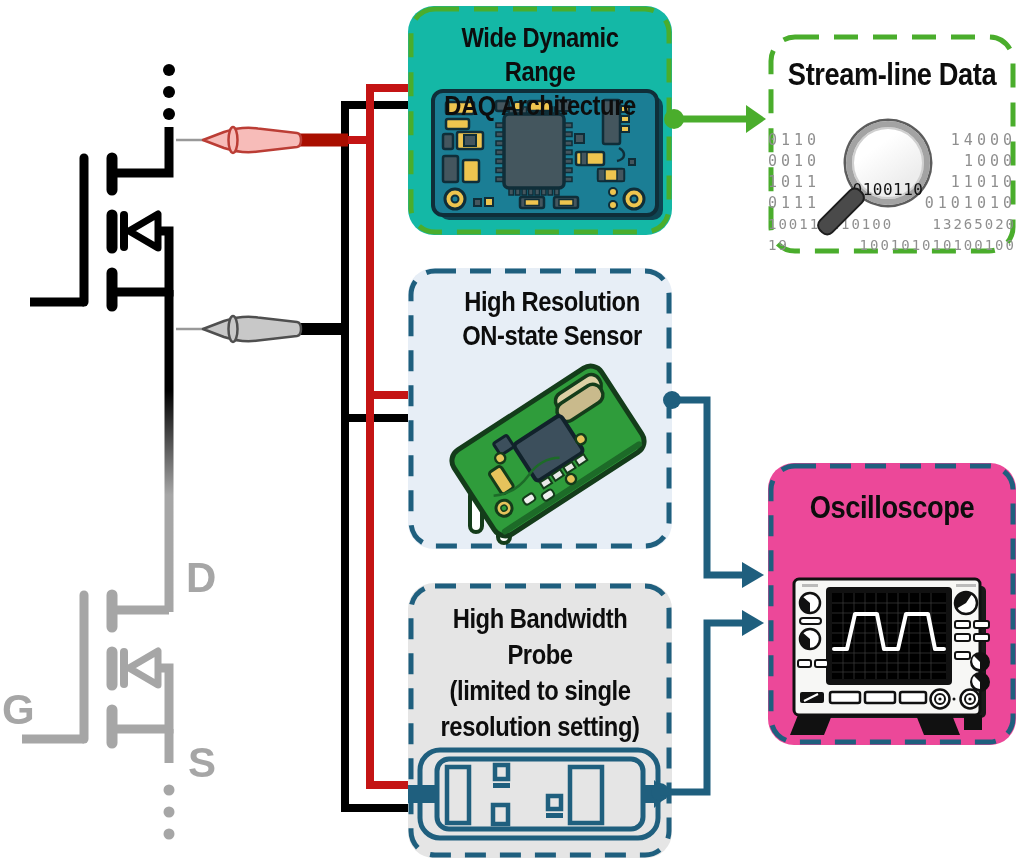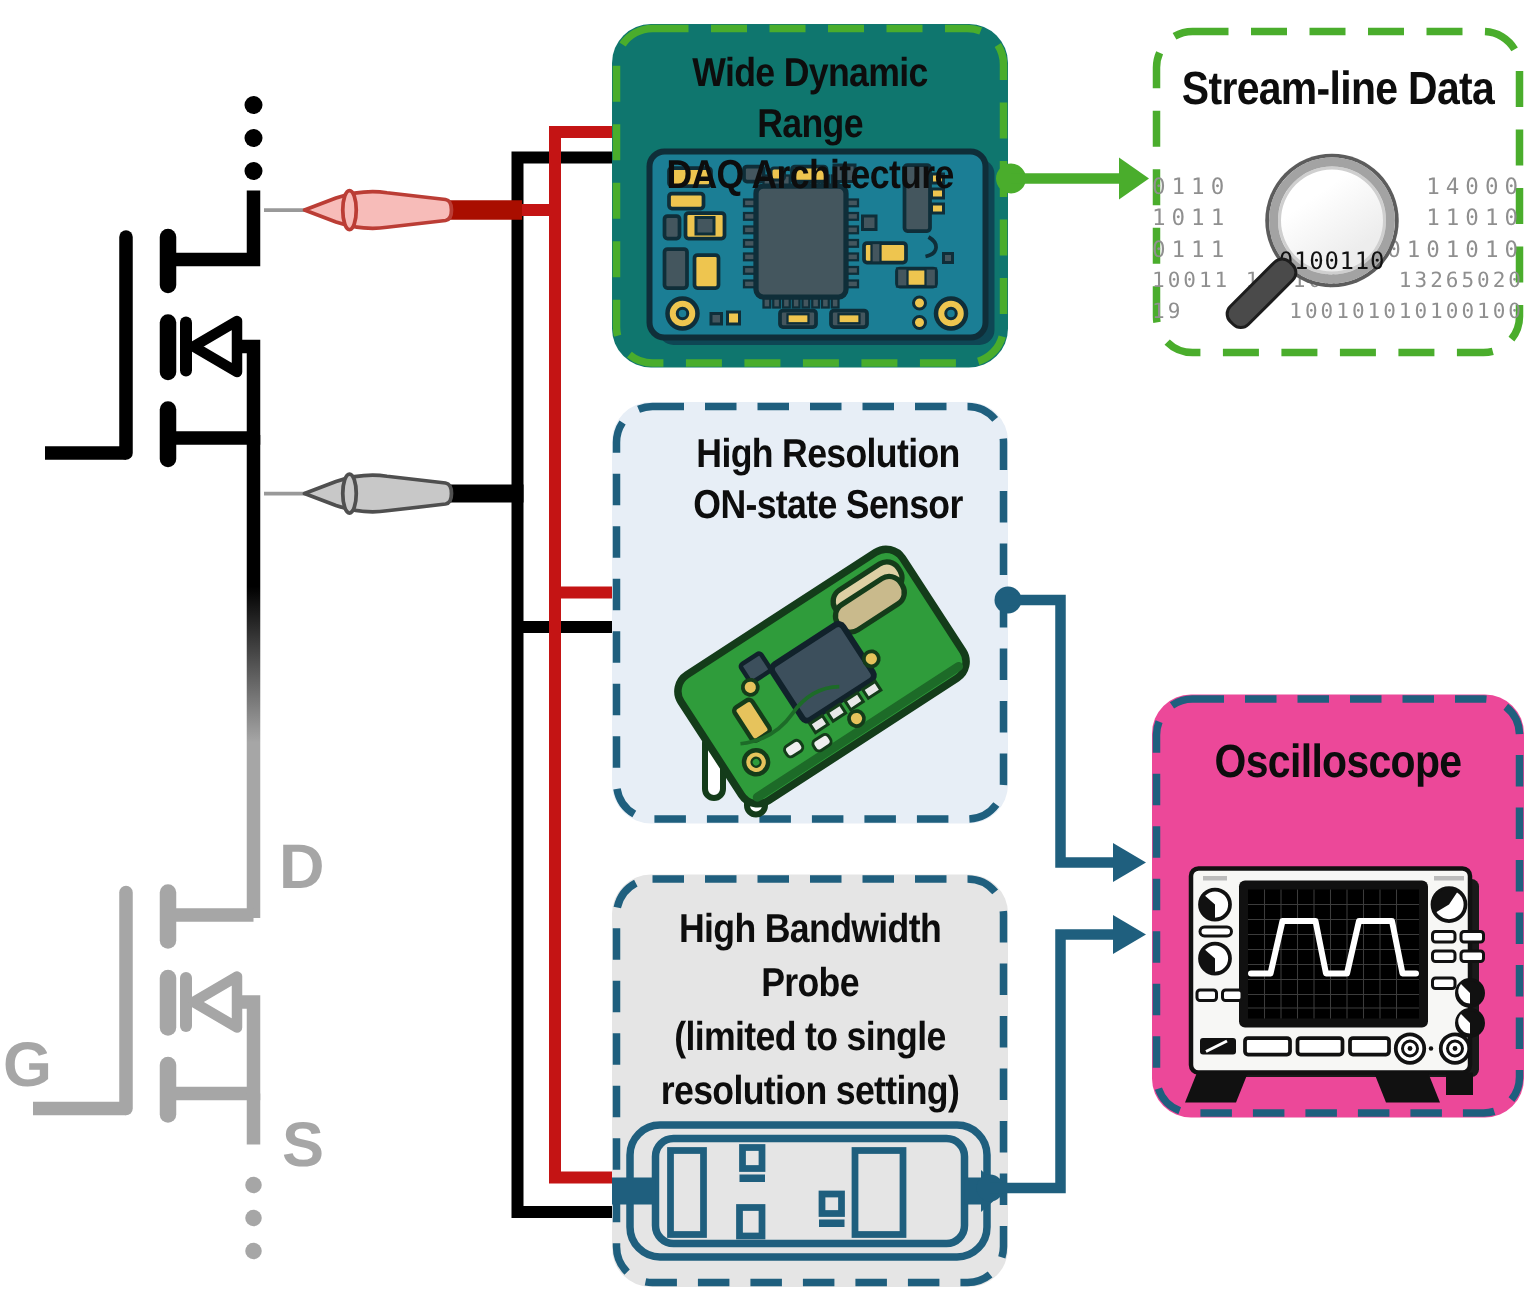--- a/index.html
+++ b/index.html
@@ -6,22 +6,22 @@
   body{width:1024px;height:862px;position:relative;overflow:hidden;
        font-family:"Liberation Sans",sans-serif;}
   .layer{position:absolute;left:0;top:0;pointer-events:none;}
   
   .box{position:absolute;border-radius:26px;box-sizing:border-box;}
   .box svg.dash{position:absolute;left:0;top:0;width:100%;height:100%;overflow:visible;}
   .box-title{position:relative;text-align:center;font-weight:bold;color:#0d0d0d;
              transform:scaleX(0.88);letter-spacing:-0.5px;z-index:2;}
   .t-small{font-size:27px;line-height:34px;}
   .t-big{font-size:31px;line-height:36px;}
-  #box-daq   {left:408px;top:16px;  width:264px;height:229px;background:#0f766e;}
-  #box-stream{left:768px;top:18px; width:248px;height:220px;background:#ffffff;}
+  #box-daq   {left:408px;top:6px;  width:264px;height:229px;background:#14b8a6;}
+  #box-stream{left:768px;top:34px; width:248px;height:220px;background:#ffffff;}
   #box-sensor{left:408px;top:268px;width:264px;height:281px;background:#e7eef6;padding-left:24px;}
   #box-probe {left:408px;top:583px;width:264px;height:275px;background:#e5e5e5;}
   #box-scope {left:768px;top:463px;width:248px;height:282px;background:#ec4899;}
   #box-daq .box-title{padding-top:15px;}
   #box-stream .box-title{padding-top:23px;}
   #box-sensor .box-title{padding-top:17px;}
   #box-probe .box-title{padding-top:18px;line-height:36px;}
   #box-scope .box-title{padding-top:27px;}
   .illus{position:absolute;left:0;top:0;width:100%;height:100%;z-index:1;}
   
@@ -139,20 +139,25 @@
     <rect x="3" y="3" width="242" height="214" rx="24" fill="none" stroke="#4aad2c" stroke-width="5" stroke-dasharray="24 15"></rect>
   </svg>
   <div class="box-title t-big">Stream-line Data</div>
   <div class="bits">
     <div class="bit-row">
         <span>0110</span>
         <span class="gap1"></span>
         <span>14000</span>
       </div>
     <div class="bit-row">
+        <span>0010</span>
+        <span class="gap2"></span>
+        <span>1000</span>
+      </div>
+    <div class="bit-row">
         <span>1011</span>
         <span class="gap3"></span>
         <span>11010</span>
       </div>
     <div class="bit-row">
         <span>0111</span>
         <span class="gap4"></span>
         <span>0101010</span>
       </div>
     <div class="bit-row sm">

